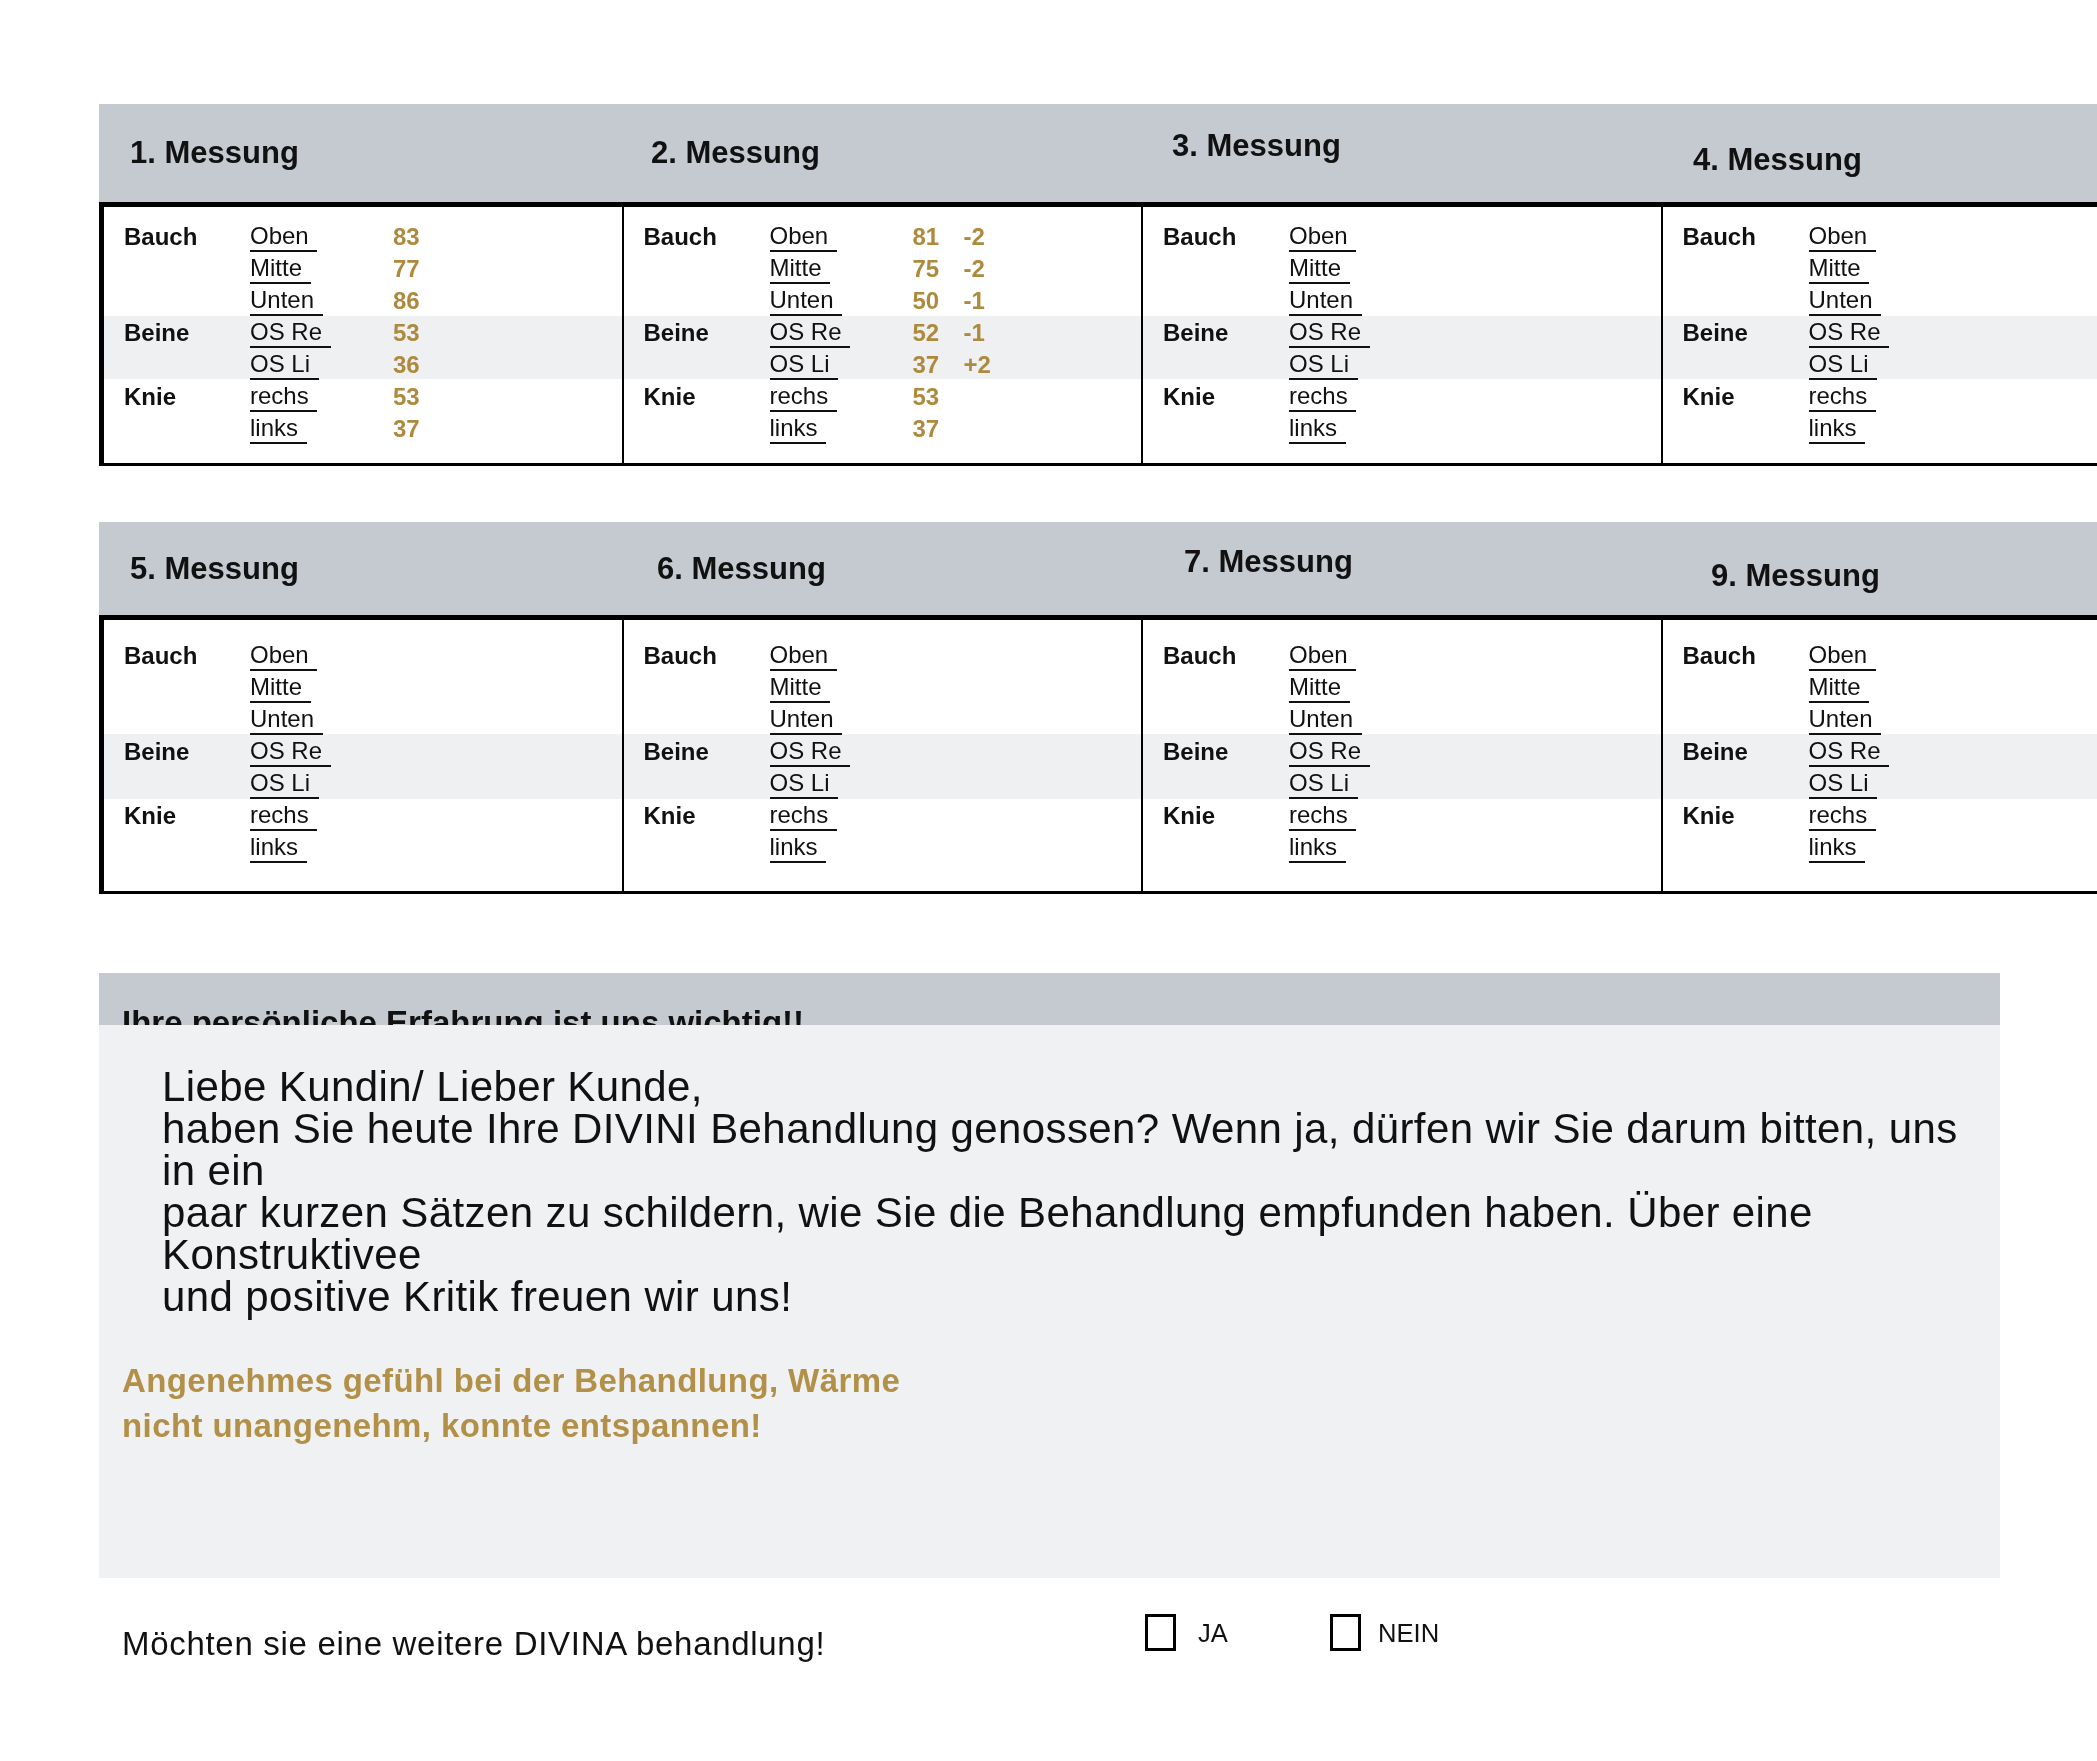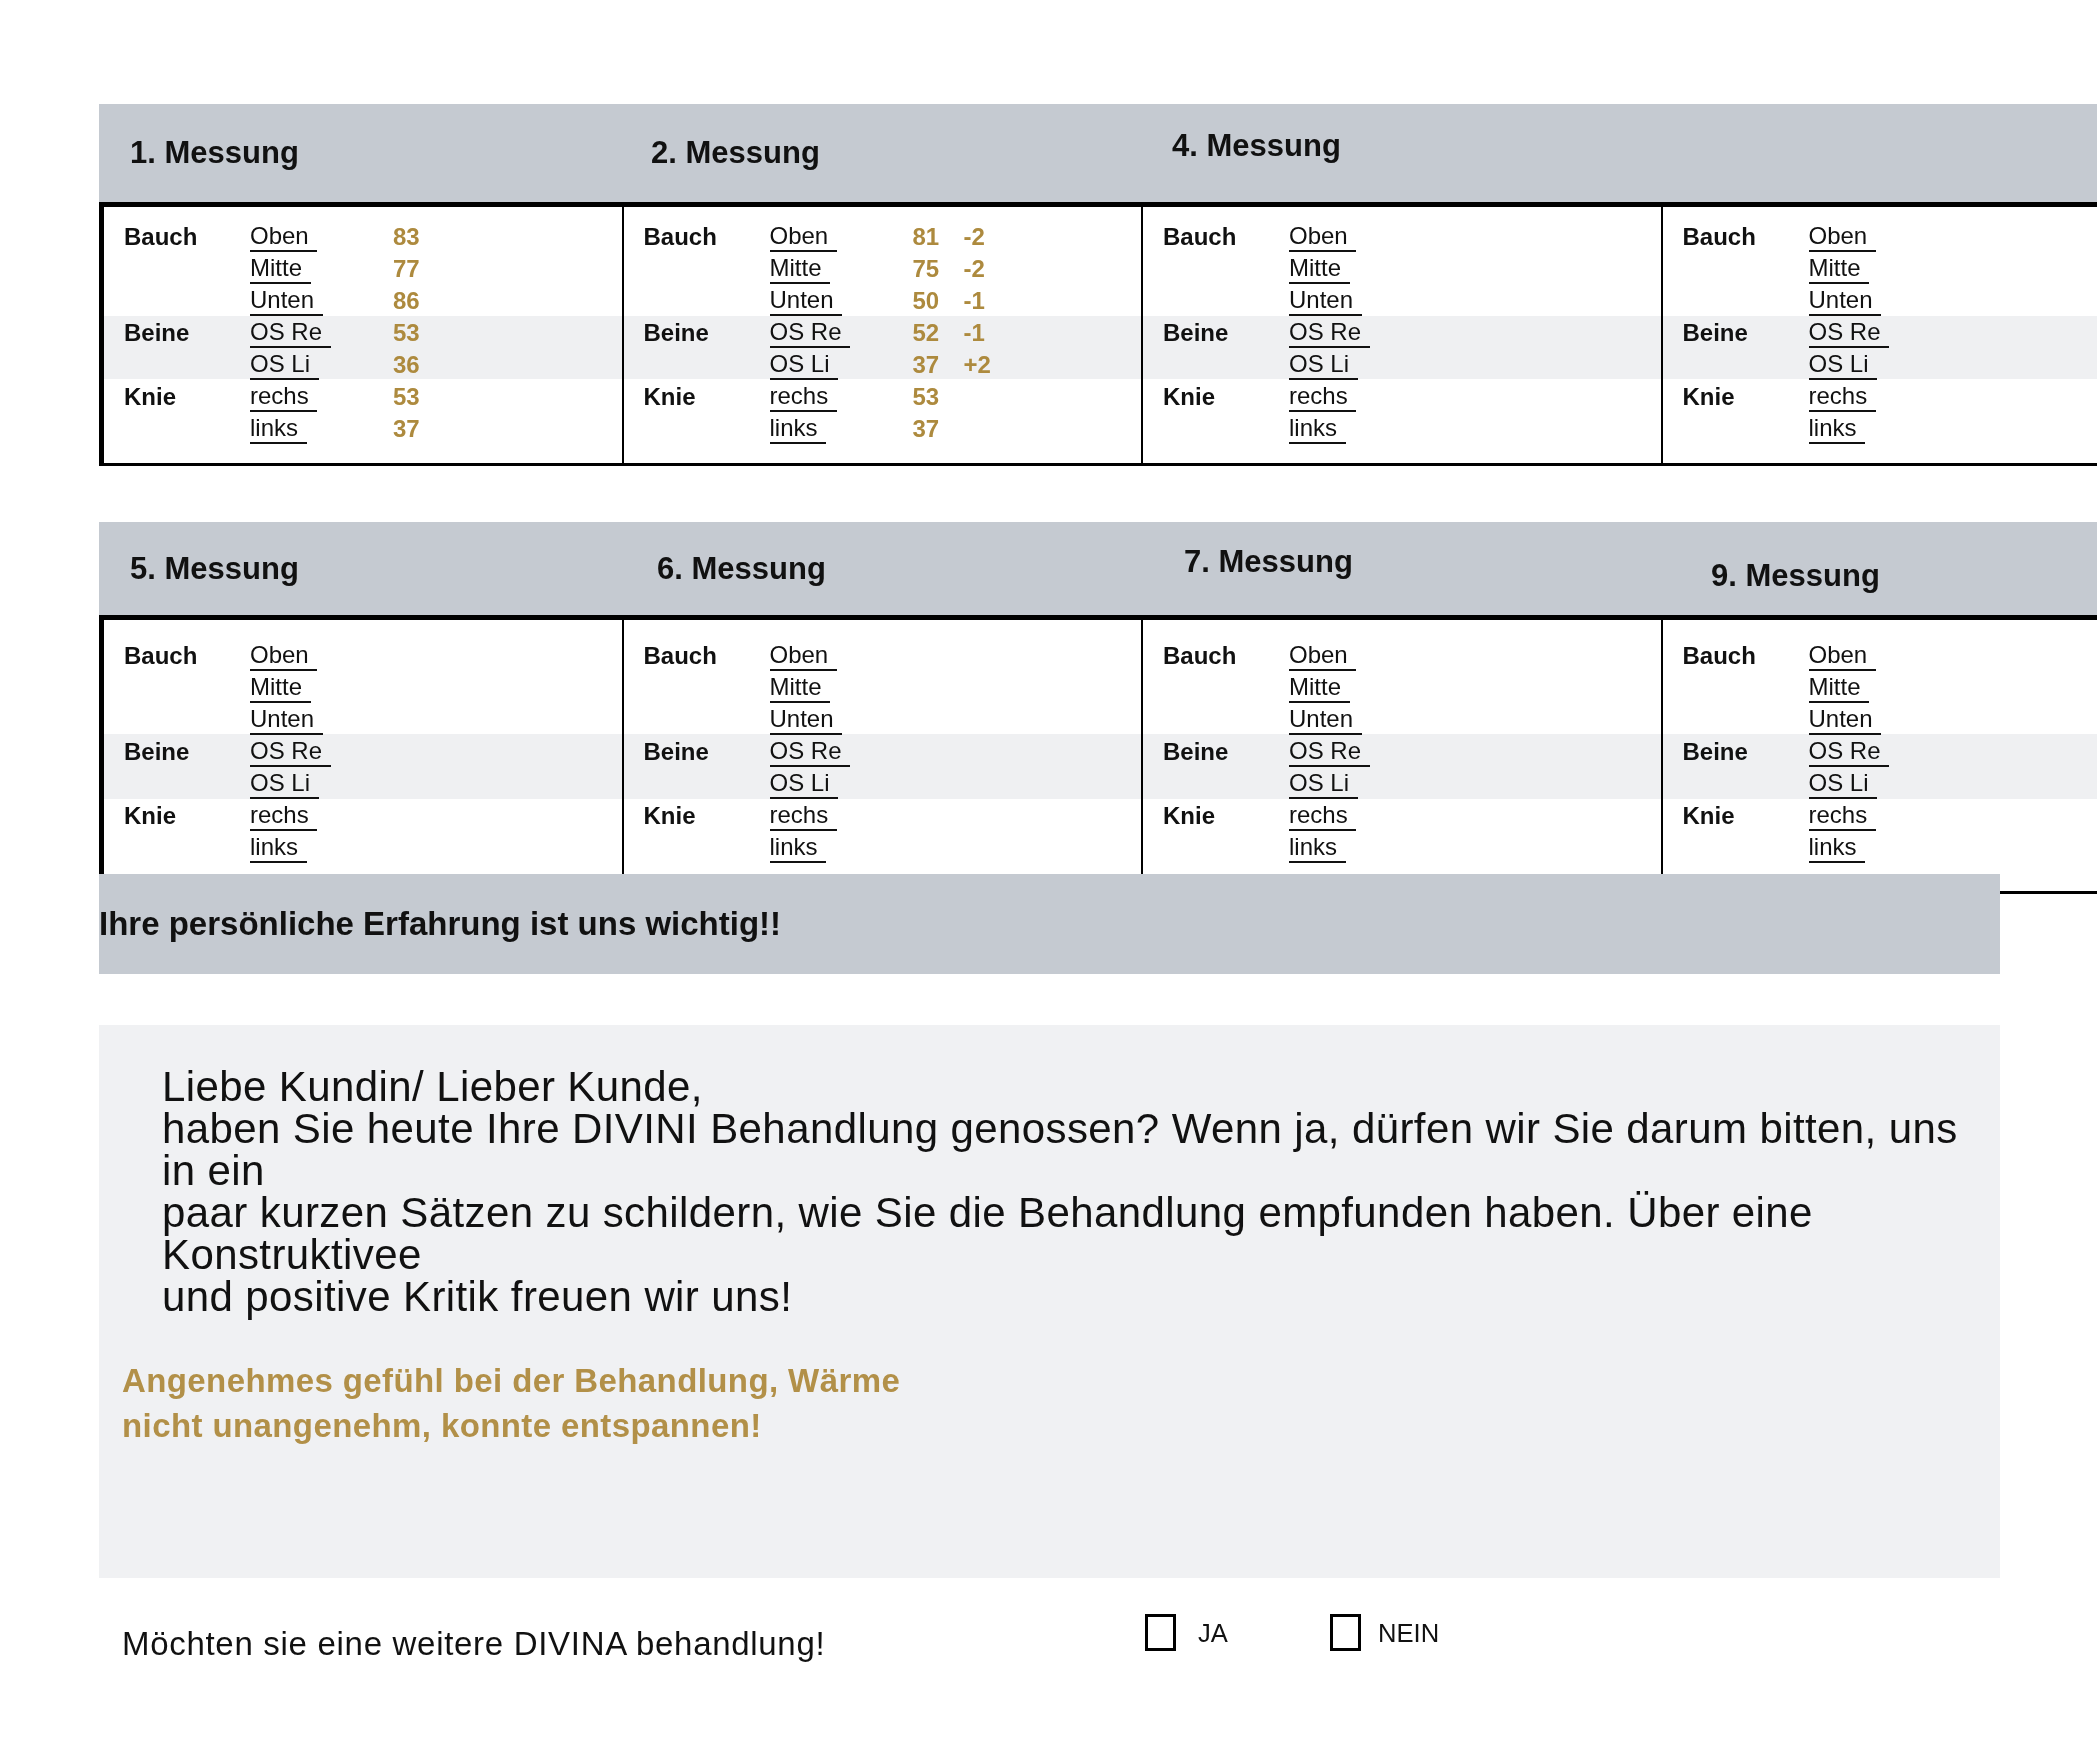--- a/index.html
+++ b/index.html
@@ -25,22 +25,22 @@
   #sec1 .panel{padding-top:20px;}
   .panel:first-child{border-left:none;}
   .mrow{display:grid;grid-template-columns:126px 143px 51px auto;align-items:center;
         height:32px;font-size:24px;}
   .grp{font-weight:700;}
   .lbl u{text-decoration:none;border-bottom:2.1px solid #111;padding-right:8.5px;
          display:inline-block;line-height:1.12;}
   .val,.dlt{font-weight:700;color:#ad8a3e;}
 
   
-  .fb-bar{position:absolute;left:99px;top:874px;width:1901px;height:100px;background:#c5cad1;
-          display:flex;align-items:center;box-sizing:border-box;
+  .fb-bar{position:absolute;left:99px;top:973px;width:1901px;height:100px;background:#c5cad1;
+          display:flex;align-items:center;box-sizing:border-box;padding-left:23px;
           font-size:33px;font-weight:700;}
   .fb-block{position:absolute;left:99px;top:1025px;width:1901px;height:553px;background:#f0f1f3;
             box-sizing:border-box;padding:41px 36px 0 23px;}
   .fb-par div{font-size:42px;line-height:42px;letter-spacing:0.4px;margin-left:40px;}
   .fb-note{margin-top:40px;}
   .fb-note div{font-size:33px;line-height:45px;font-weight:700;color:#b29048;letter-spacing:0.4px;}
 
   
   .question{position:absolute;left:122px;top:1625px;font-size:33px;font-weight:400;letter-spacing:0.7px;}
   .answer-box{position:absolute;width:31px;height:37px;border:3.6px solid #000;background:#fff;box-sizing:border-box;}
@@ -52,20 +52,21 @@
 </style>
 </head>
 <body>
 
 <div class="page">
 
   <section class="meas-section" id="sec0" style="top:104px">
     <div class="band-header">
         <div class="head-cell">1. Messung</div>
         <div class="head-cell">2. Messung</div>
+        <div class="head-cell">3. Messung</div>
         <div class="head-cell">4. Messung</div>
       </div>
     <div class="band-body">
       <div class="stripe"></div>
     <div class="panel">
           <div class="mrow">
             <span class="grp">Bauch</span>
             <span class="lbl"><u>Oben</u></span>
             <span class="val">83</span>
             <span class="dlt"></span>

